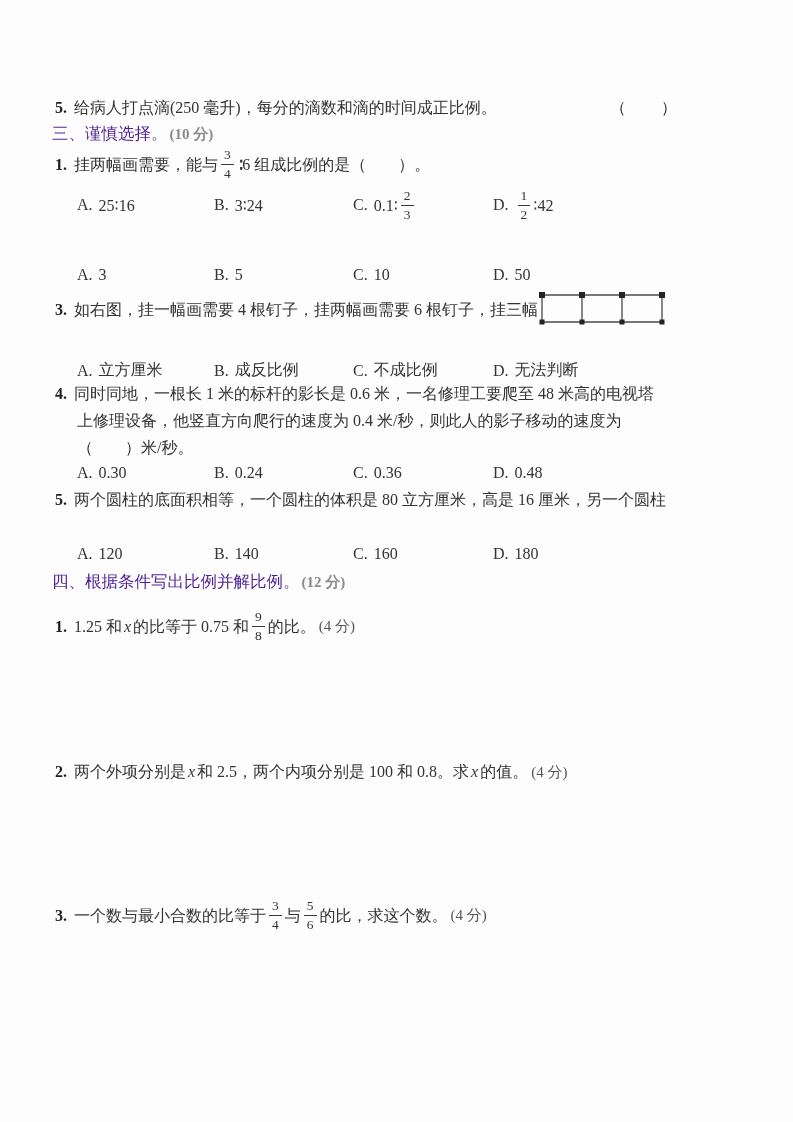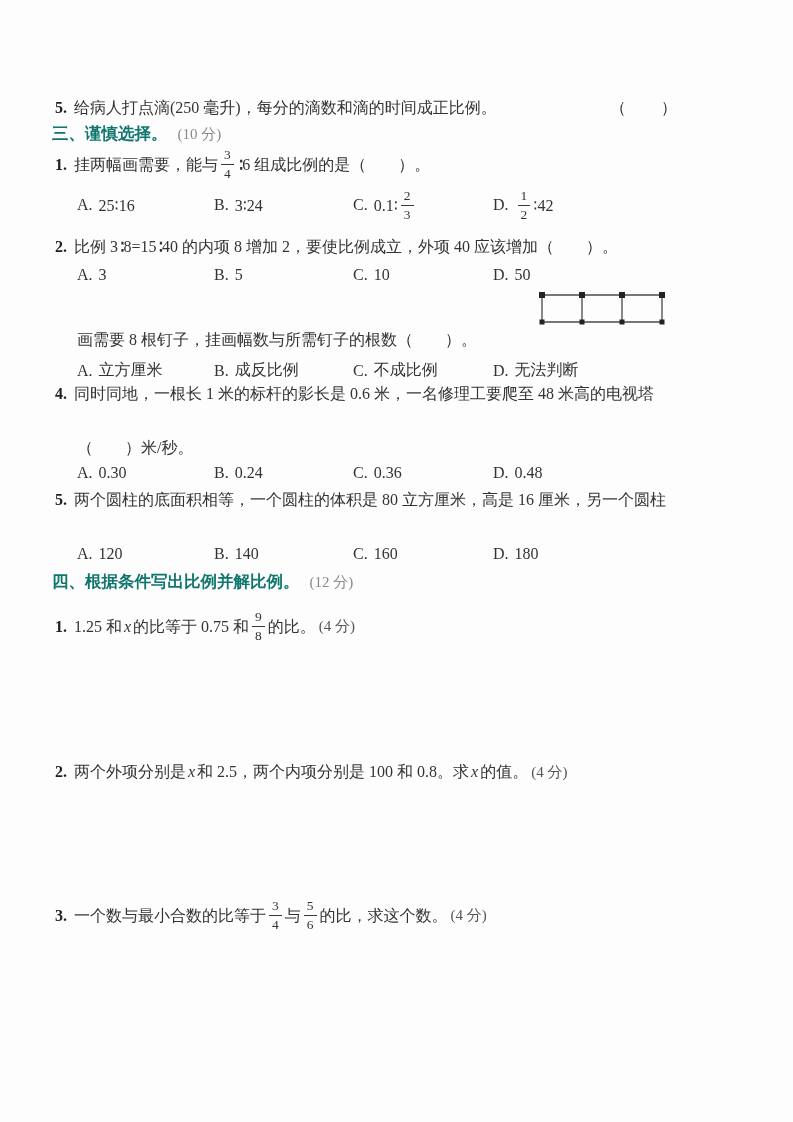--- a/index.html
+++ b/index.html
@@ -9,22 +9,22 @@
     width:793px; height:1122px;
     background:#fdfdfd;
     font-family:"Liberation Serif","DejaVu Serif",serif;
     color:#333333;
     font-size:16px;
     overflow:hidden;
   }
   .line { position:absolute; white-space:nowrap; line-height:19px; }
   .fracline { display:flex; align-items:center; height:44px; }
   .qnum { font-weight:bold; color:#1f1f1f; margin-right:7px; }
-  .sec-head { font-weight:bold; color:#0f766e; font-size:16.5px; }
-  .pts { color:#8a8a8a; font-weight:normal; font-size:15px; margin-left:10px; }
+  .sec-head { font-weight:normal; color:#4c1d95; font-size:16.5px; }
+  .pts { color:#8a8a8a; font-weight:bold; font-size:15px; margin-left:2px; }
   .pts-inline { color:#555555; font-size:15px; margin-left:3px; }
   .frac {
     display:inline-flex; flex-direction:column; align-items:center;
     vertical-align:middle; line-height:1.12; font-size:13.5px;
     margin:0 3px; color:#333;
   }
   .frac .fd { border-top:1px solid #3a3a3a; padding:1px 3px 0 3px; }
   .frac .fn { padding:0 3px 1px 3px; }
   .opt { position:absolute; display:inline-flex; align-items:center; white-space:nowrap; }
   .opt .olabel { margin-right:6px; }
@@ -81,44 +81,41 @@
     <span class="opt" style="left:493px; top:184px; height:42px;">
       <span class="olabel">D.</span>
         <span class="frac">
           <span class="fn">1</span>
           <span class="fd">2</span>
         </span>
         <span>∶42</span>
     </span>
   </div>
 
-  <div class="line" style="top:237px; left:55px;">
-    <span class="qnum">2.</span><span>比例 3∶8=15∶40 的内项 8 增加 2，要使比例成立，外项 40 应该增加（　　）。</span>
-  </div>
   <div class="optrow">
     <span class="opt" style="left:77px; top:266px;">
         <span class="olabel">A.</span>
         <span>3</span>
       </span>
     <span class="opt" style="left:214px; top:266px;">
         <span class="olabel">B.</span>
         <span>5</span>
       </span>
     <span class="opt" style="left:353px; top:266px;">
         <span class="olabel">C.</span>
         <span>10</span>
       </span>
     <span class="opt" style="left:493px; top:266px;">
         <span class="olabel">D.</span>
         <span>50</span>
       </span>
   </div>
 
-  <div class="line" style="top:330px; left:77px;">
-    <span>画需要 8 根钉子，挂画幅数与所需钉子的根数（　　）。</span>
+  <div class="line" style="top:300px; left:55px;">
+    <span class="qnum">3.</span><span>如右图，挂一幅画需要 4 根钉子，挂两幅画需要 6 根钉子，挂三幅</span>
   </div>
   <svg class="diagram" style="left:536px; top:289px;" width="132" height="40" viewBox="0 0 132 40">
     <g stroke="#4a4a4a" stroke-width="1.3">
       <line x1="6" y1="6" x2="126" y2="6"></line>
       <line x1="6" y1="33" x2="126" y2="33"></line>
       <line x1="6" y1="6" x2="6" y2="33"></line>
       <line x1="46" y1="6" x2="46" y2="33"></line>
       <line x1="86" y1="6" x2="86" y2="33"></line>
       <line x1="126" y1="6" x2="126" y2="33"></line>
     </g>
@@ -148,20 +145,23 @@
       </span>
     <span class="opt" style="left:493px; top:360px;">
         <span class="olabel">D.</span>
         <span>无法判断</span>
       </span>
   </div>
 
   <div class="line" style="top:384px; left:55px;">
     <span class="qnum">4.</span><span>同时同地，一根长 1 米的标杆的影长是 0.6 米，一名修理工要爬至 48 米高的电视塔</span>
   </div>
+  <div class="line" style="top:411px; left:77px;">
+    <span>上修理设备，他竖直方向爬行的速度为 0.4 米/秒，则此人的影子移动的速度为</span>
+  </div>
   <div class="line" style="top:438px; left:77px;">
     <span>（　　）米/秒。</span>
   </div>
   <div class="optrow">
     <span class="opt" style="left:77px; top:464px;">
         <span class="olabel">A.</span>
         <span>0.30</span>
       </span>
     <span class="opt" style="left:214px; top:464px;">
         <span class="olabel">B.</span>

